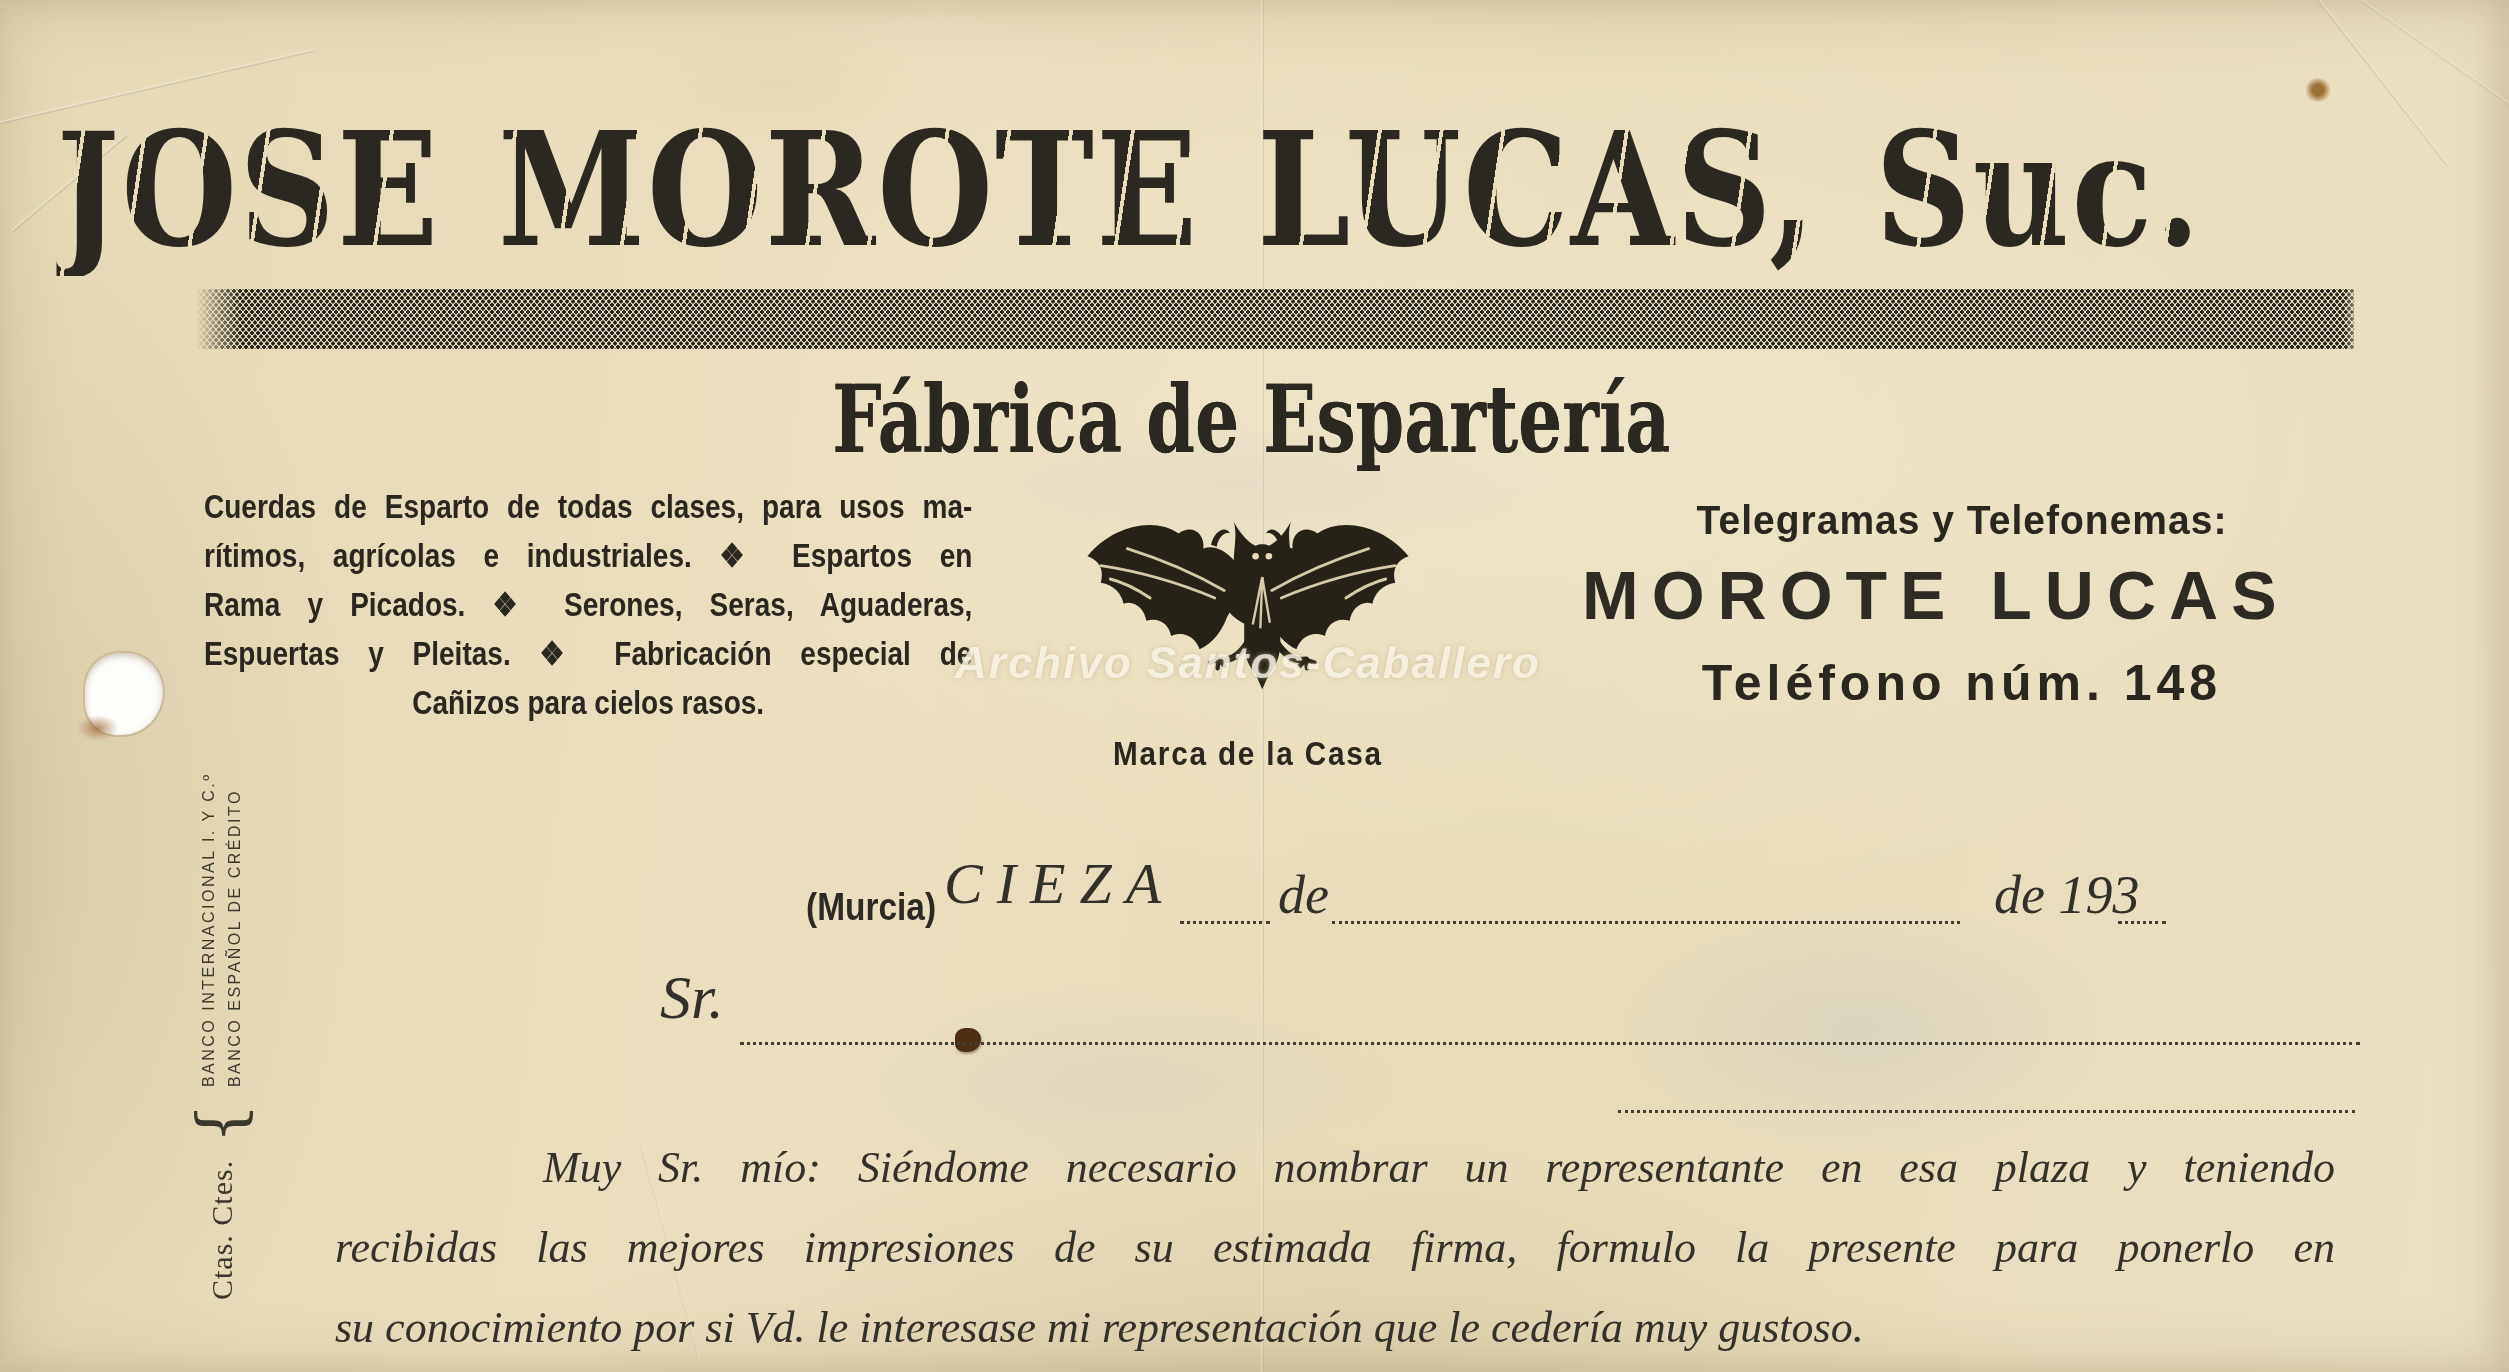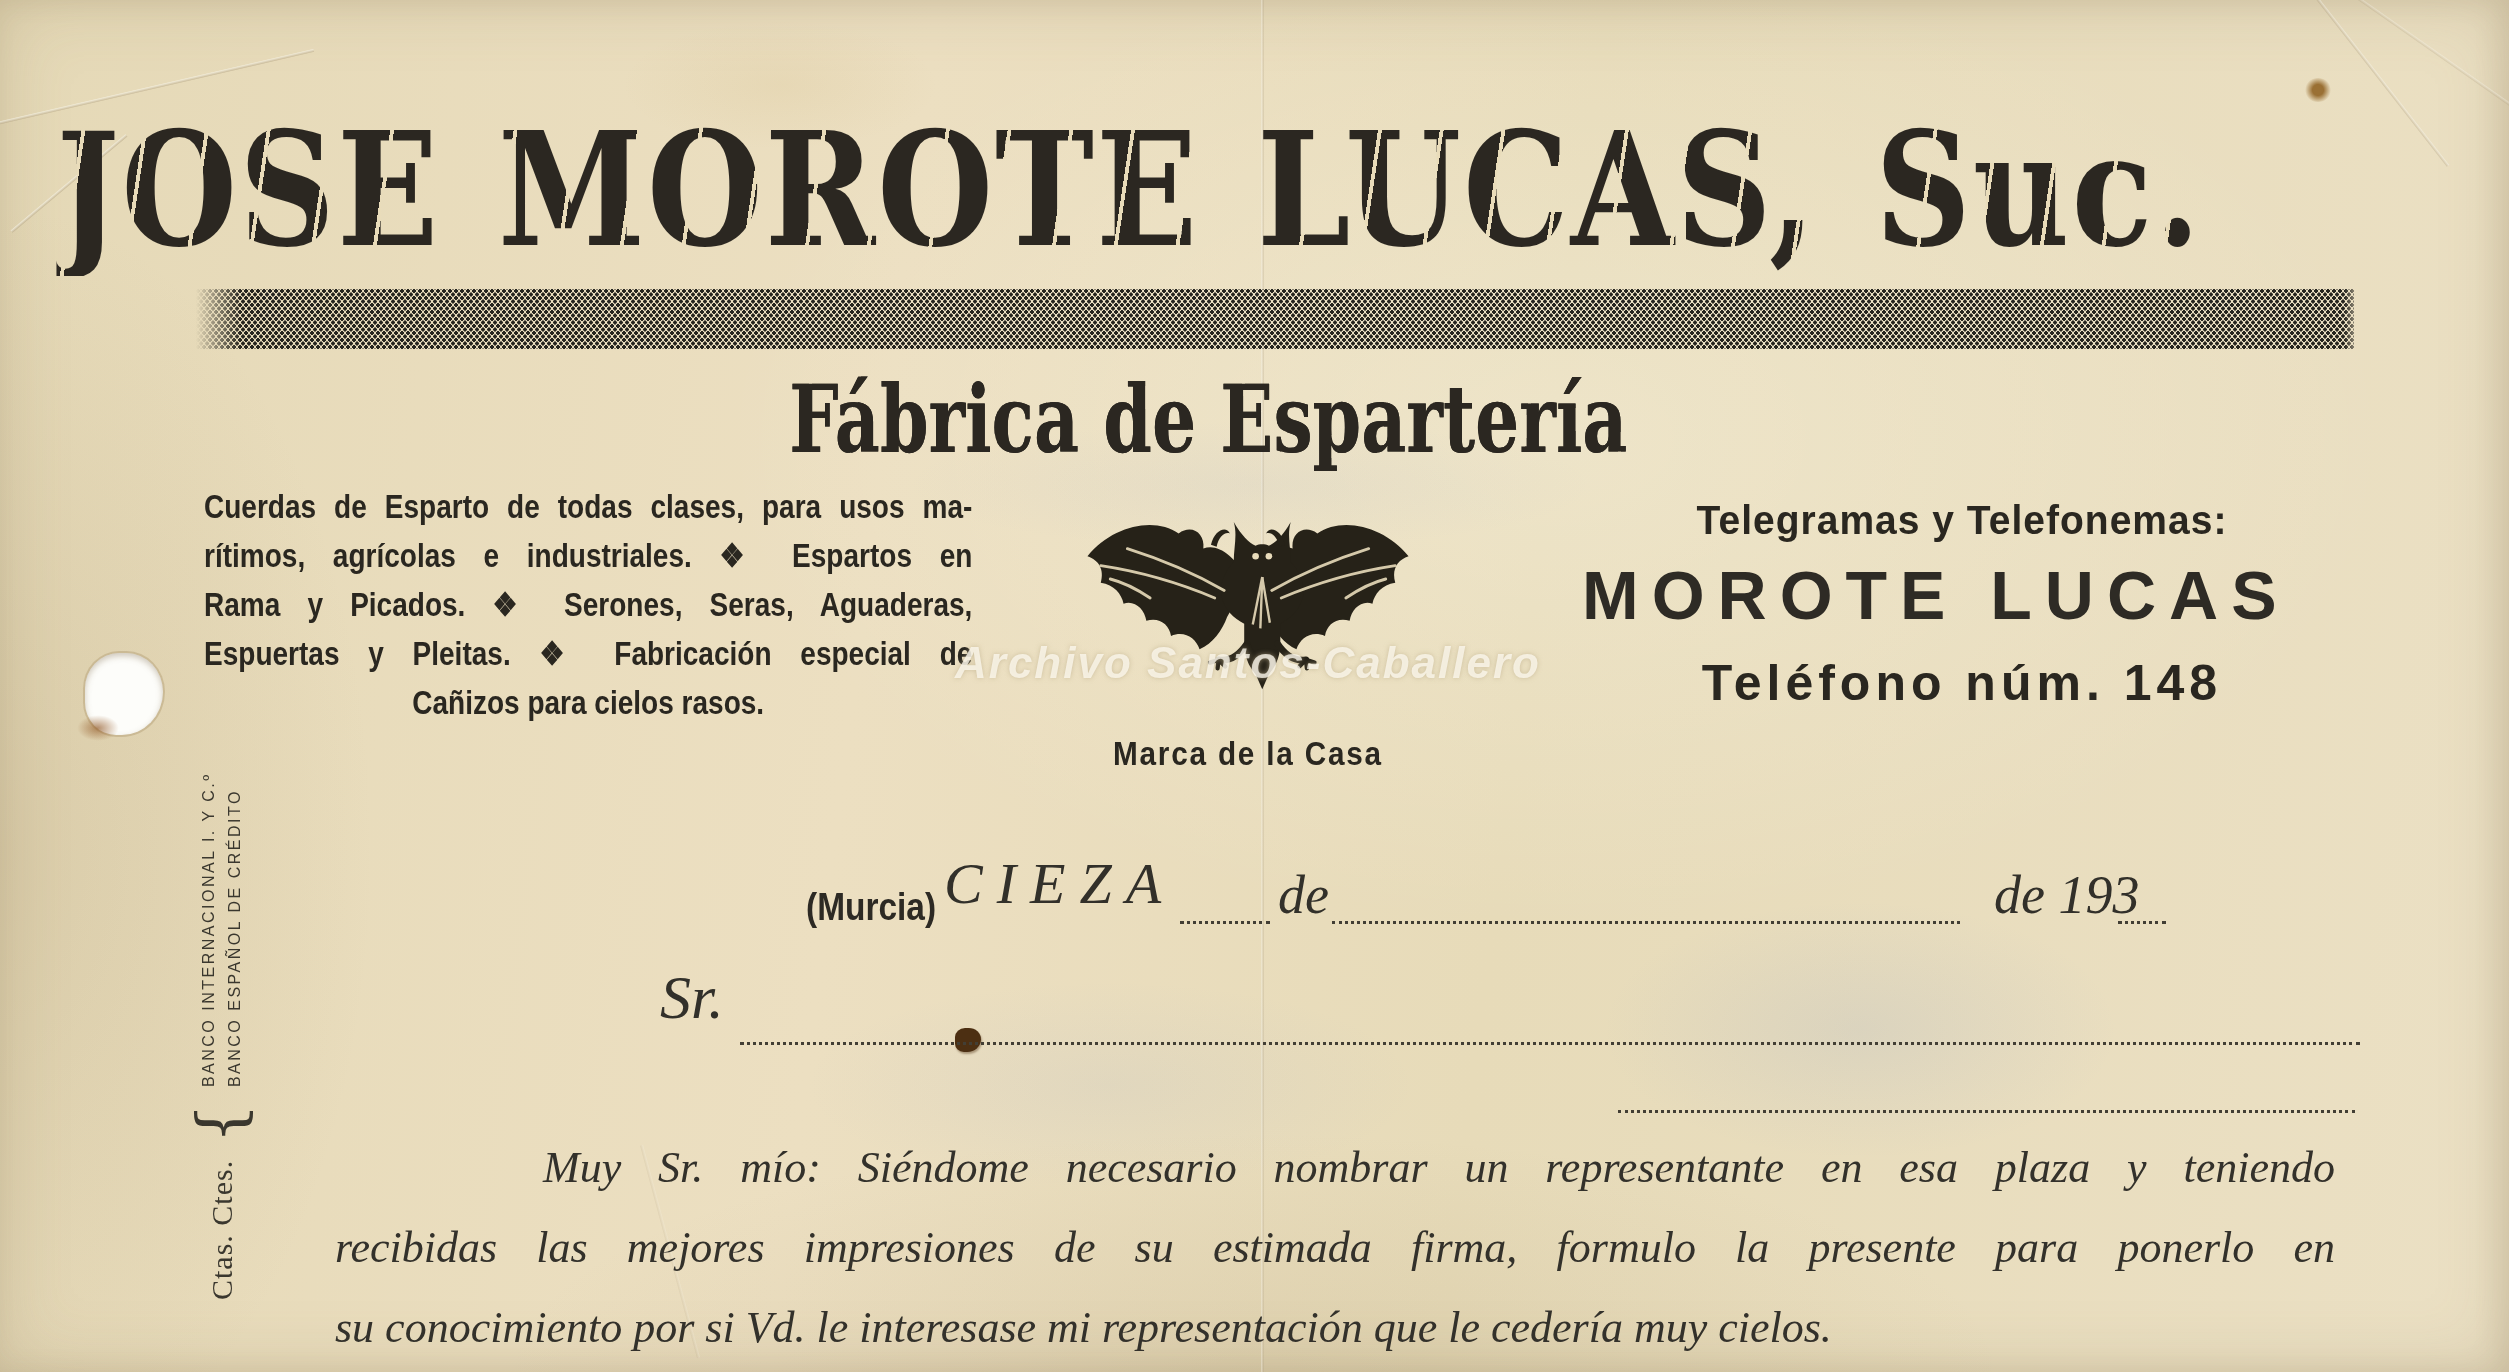--- a/index.html
+++ b/index.html
@@ -116,21 +116,21 @@
   <div class="stain" style="left:900px;top:420px;width:700px;height:130px;background:radial-gradient(ellipse,rgba(130,150,200,0.07),rgba(130,150,200,0) 70%);"></div>
   <div class="stain" style="left:620px;top:20px;width:320px;height:130px;background:radial-gradient(ellipse,rgba(190,160,90,0.10),rgba(190,160,90,0) 70%);"></div>
   <div class="stain" style="left:2304px;top:78px;width:28px;height:24px;background:radial-gradient(circle,#9a7034 30%,rgba(154,112,52,0) 70%);"></div>
   <div class="hole"></div>
   <div class="speck"></div>
 
   <h1 class="company" style="margin:0;">
     <span class="company-inner stencil-ink">JOSE MOROTE LUCAS, Suc.</span>
   </h1>
   <div class="band"></div>
-  <h2 class="tagline" style="margin:0;">
+  <h2 class="tagline" style="margin:0;padding-left:43px;">
     <span class="tagline-inner stencil-ink">Fábrica de Espartería</span>
   </h2>
 
   <div class="products">
     <span class="prod-line">Cuerdas de Esparto de todas clases, para usos ma-</span>
     <span class="prod-line">rítimos, agrícolas e industriales. ❖ Espartos en</span>
     <span class="prod-line">Rama y Picados. ❖ Serones, Seras, Aguaderas,</span>
     <span class="prod-line">Espuertas y Pleitas. ❖ Fabricación especial de</span>
     <span class="prod-line center">Cañizos para cielos rasos.</span>
   </div>
@@ -193,18 +193,18 @@
   <div class="de2 serif-it">de 193</div>
   <div class="dotline" style="left:2118px;top:921px;width:48px;"></div>
 
   <div class="sr serif-it">Sr.</div>
   <div class="dotline" style="left:740px;top:1042px;width:1620px;"></div>
   <div class="dotline" style="left:1618px;top:1110px;width:737px;"></div>
 
   <div class="letter">
     <span class="letter-line first">Muy Sr. mío:  Siéndome necesario nombrar un representante en esa plaza y teniendo</span>
     <span class="letter-line">recibidas las mejores impresiones de su estimada firma, formulo la presente para ponerlo en</span>
-    <span class="letter-line last">su conocimiento por si Vd. le interesase mi representación que le cedería muy cielos.</span>
+    <span class="letter-line last">su conocimiento por si Vd. le interesase mi representación que le cedería muy gustoso.</span>
   </div>
 
   <div class="watermark">Archivo Santos-Caballero</div>
 
 </div>
 
 </body></html>

